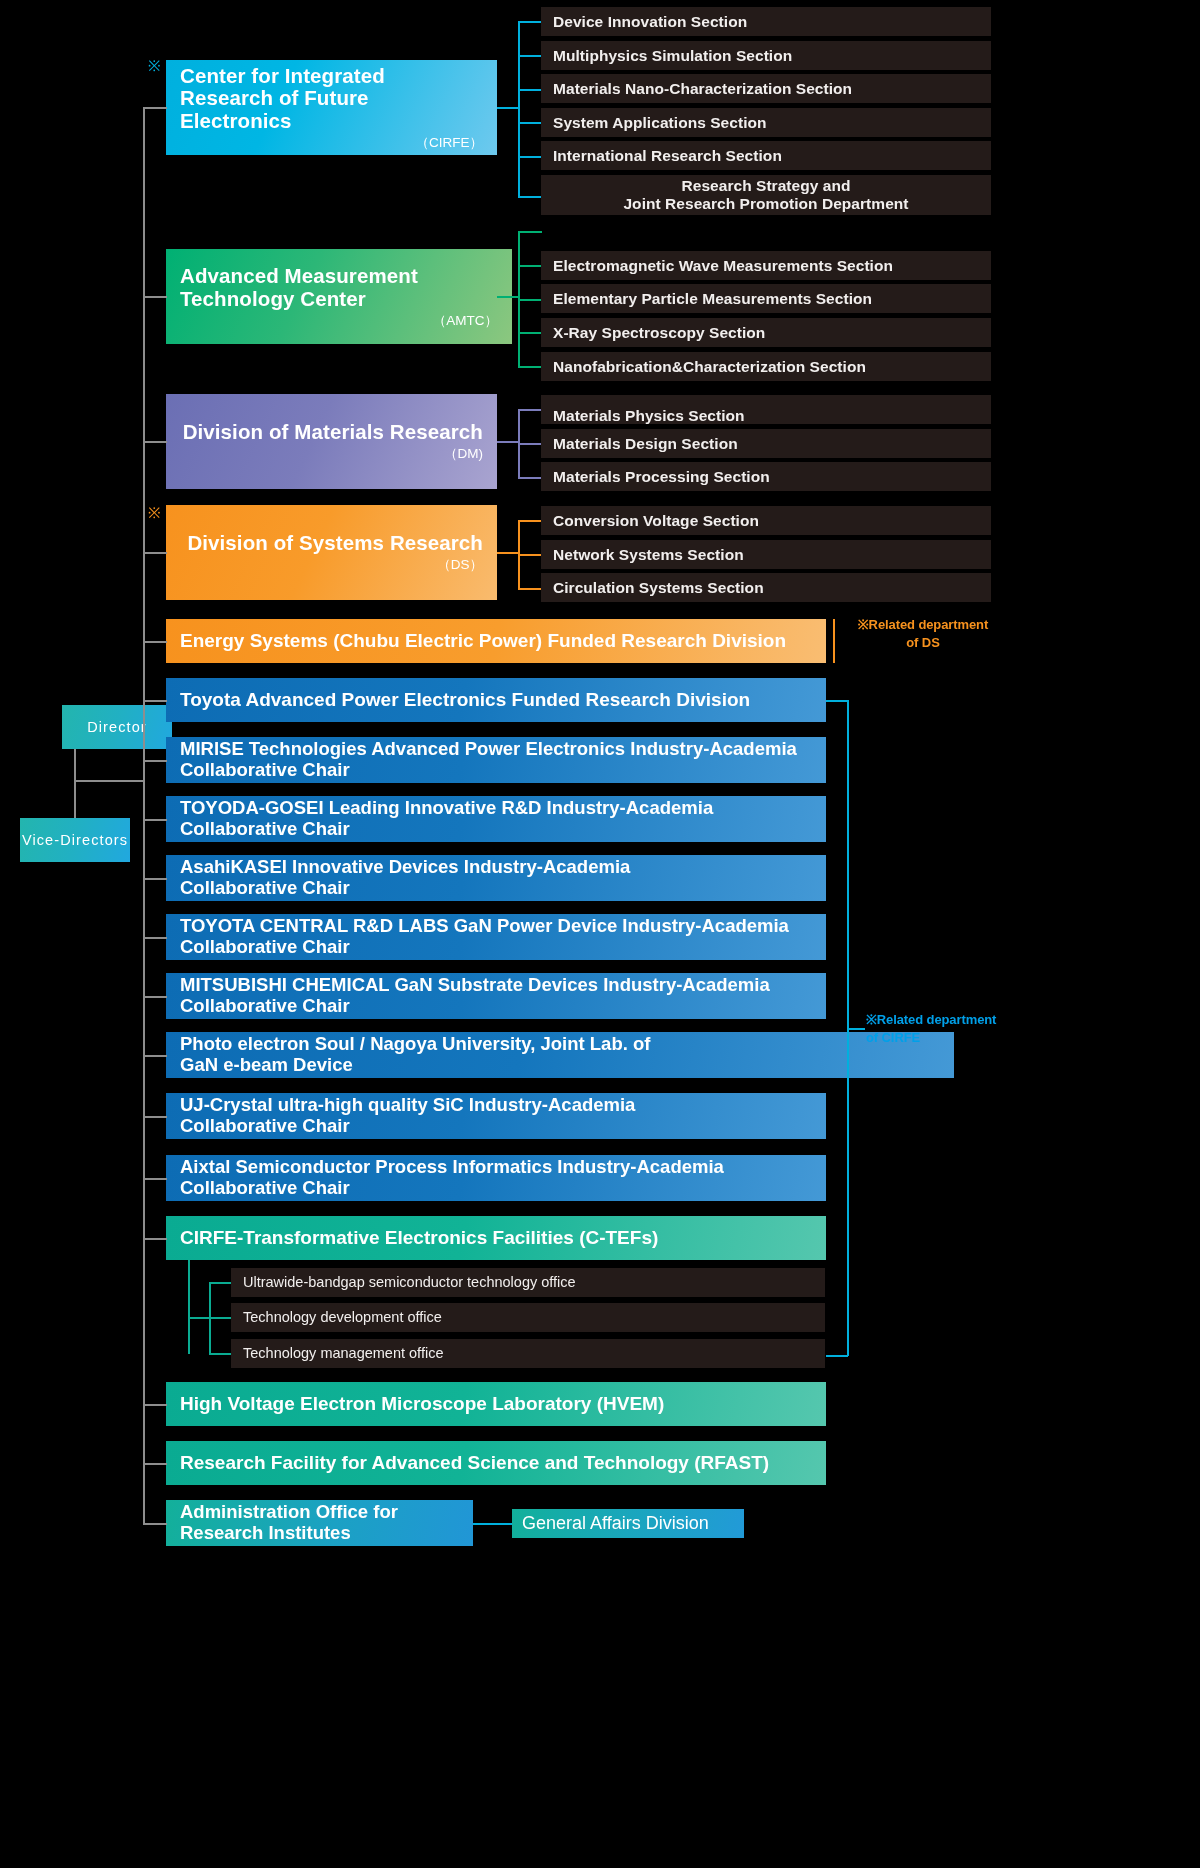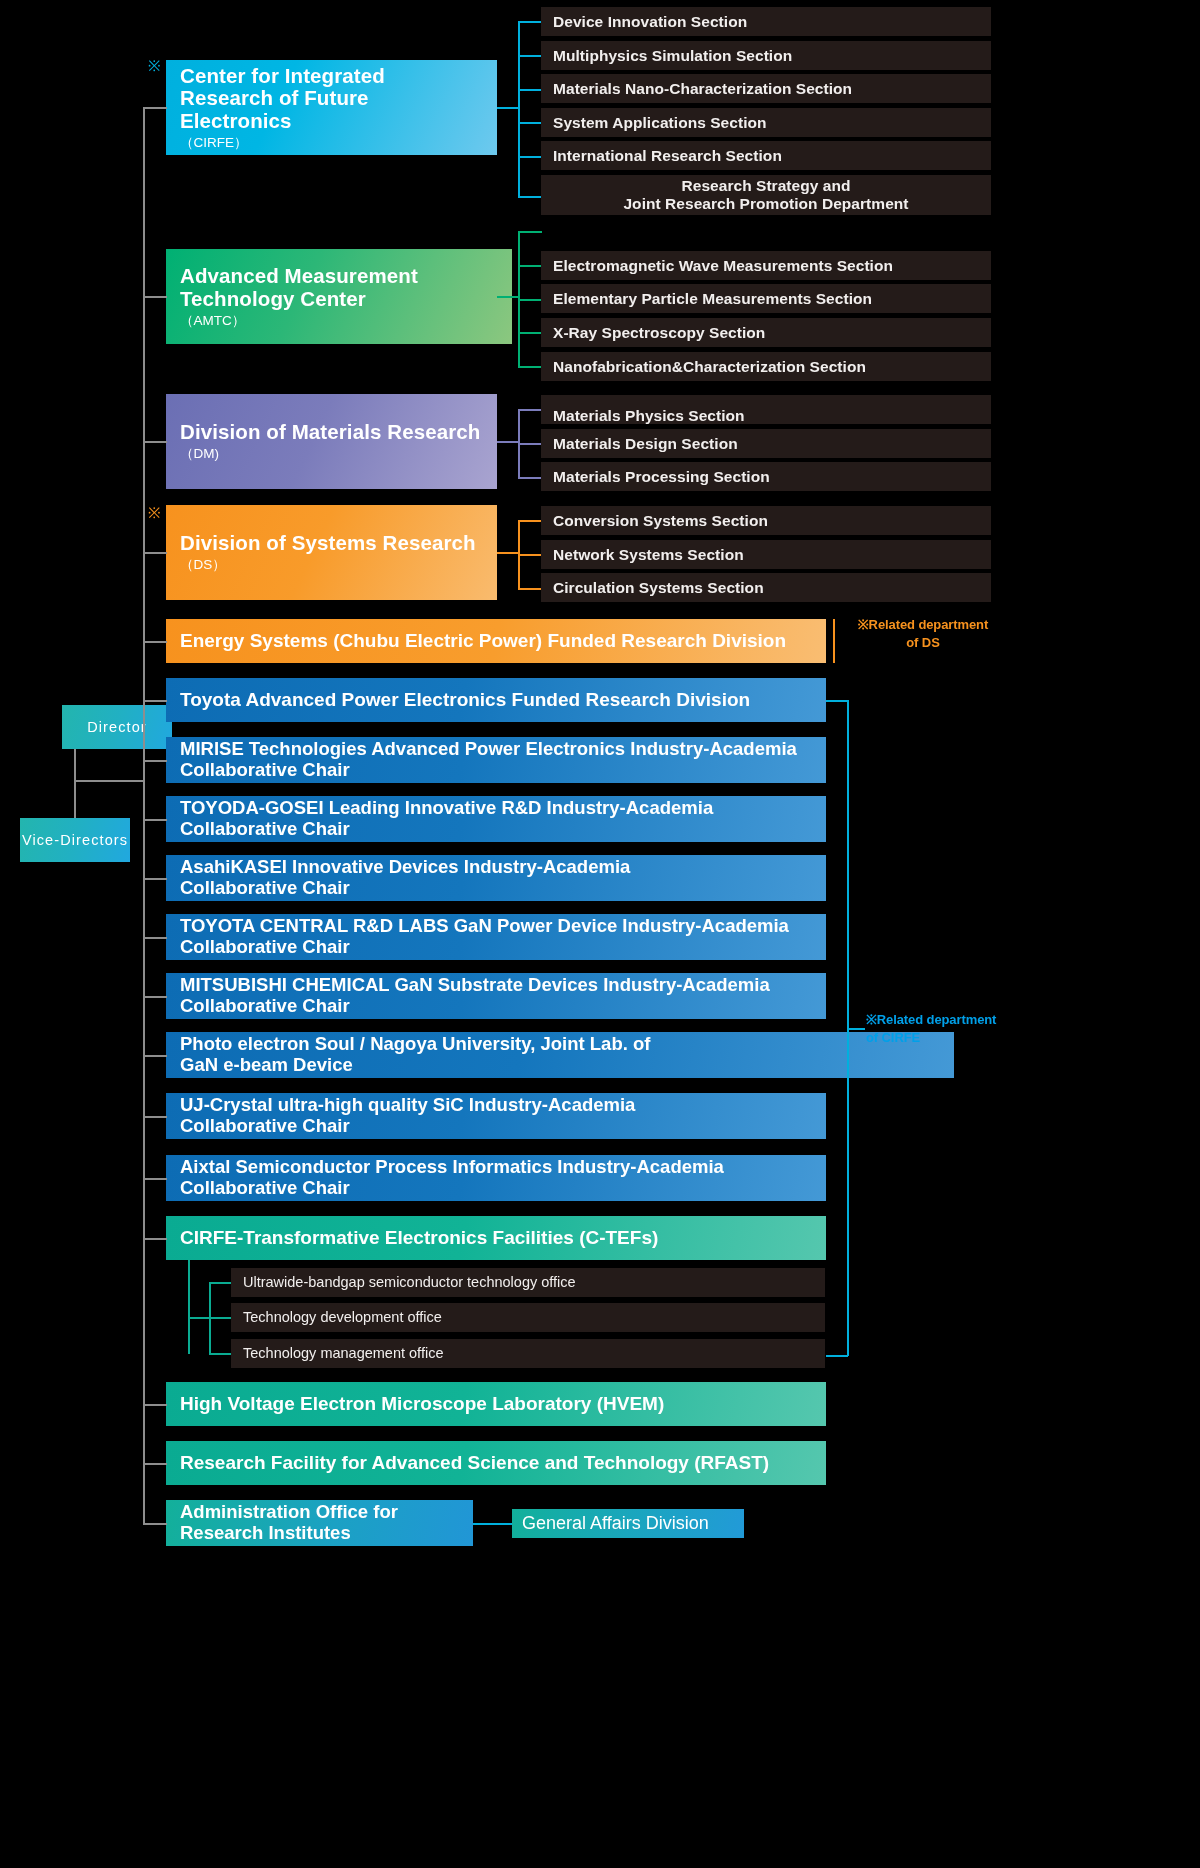--- a/index.html
+++ b/index.html
@@ -9,21 +9,21 @@
     height: 1868px;
     font-family: "Liberation Sans", sans-serif;
     overflow: hidden;
   }
   #root { position: relative; width: 1200px; height: 1868px; }
 
   .box { position: absolute; color: #fff; display: flex; flex-direction: column;
          justify-content: center; line-height: 1.12; }
 
   
-  .major { padding: 0 14px; }
+  .major { padding: 0 14px; align-items: flex-end; }
   .major .ttl { font-size: 20.5px; font-weight: 600; letter-spacing: .1px; }
   .major .abbr { font-size: 13.5px; font-weight: 400; margin-top: 2px; }
 
   .c-cirfe { background: linear-gradient(115deg,#00b0de 0%,#00b6e4 35%,#6ec9ee 100%); }
   .c-amtc  { background: linear-gradient(115deg,#00b073 0%,#2cb777 40%,#8cc77f 100%); }
   .c-dm    { background: linear-gradient(115deg,#6b6fb4 0%,#7b7cbb 45%,#a9a4d0 100%); }
   .c-ds    { background: linear-gradient(115deg,#f7921e 0%,#f89b2a 45%,#f9bb6e 100%); }
   .c-orange{ background: linear-gradient(100deg,#f7921e 0%,#f89d2d 50%,#f9bd72 100%); }
   .c-blue  { background: linear-gradient(100deg,#0d6cb4 0%,#1476bd 45%,#4499d6 100%); }
   .c-teal  { background: linear-gradient(100deg,#0aab92 0%,#11b396 45%,#55c7ae 100%); }
@@ -176,21 +176,21 @@
   </div>
   <div class="ln h g" style="left:143px;top:552px;width:24px;"></div>
 
   <div class="ln h or" style="left:497px;top:552px;width:22px;"></div>
   <div class="ln v or" style="left:518px;top:520px;height:68px;"></div>
   <div class="ln h or" style="left:518px;top:520px;width:24px;"></div>
   <div class="ln h or" style="left:518px;top:554px;width:24px;"></div>
   <div class="ln h or" style="left:518px;top:588px;width:24px;"></div>
 
   <div class="box sect" style="left:541px;top:506px;width:450px;height:29px;">
-    <span>Conversion Systems Section</span>
+    <span>Conversion Voltage Section</span>
     </div>
   <div class="box sect" style="left:541px;top:540px;width:450px;height:29px;">
     <span>Network Systems Section</span>
     </div>
   <div class="box sect" style="left:541px;top:573px;width:450px;height:29px;padding-left:12px;">
     <span>Circulation Systems Section</span>
     </div>
 
   <div class="box wide c-orange" style="left:166px;top:619px;width:660px;height:44px;">
     <span class="nl">Energy Systems (Chubu Electric Power) Funded Research Division</span>

